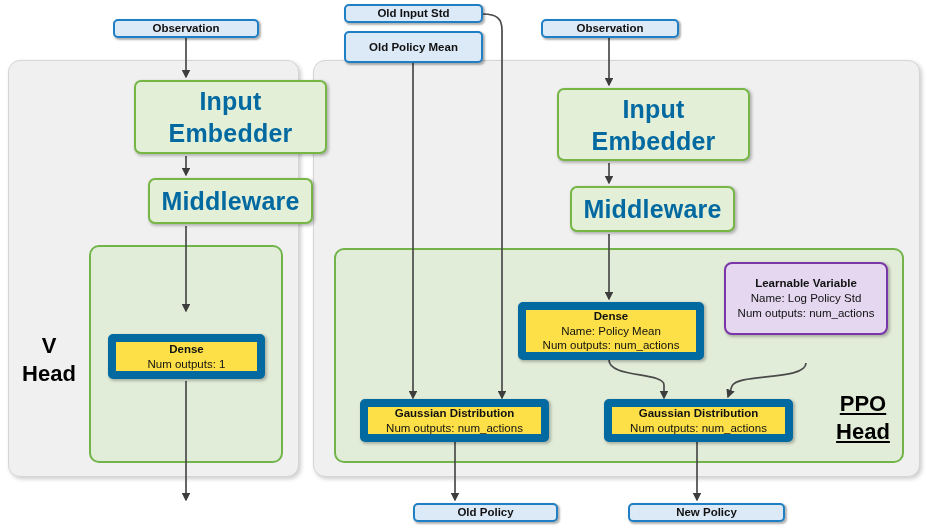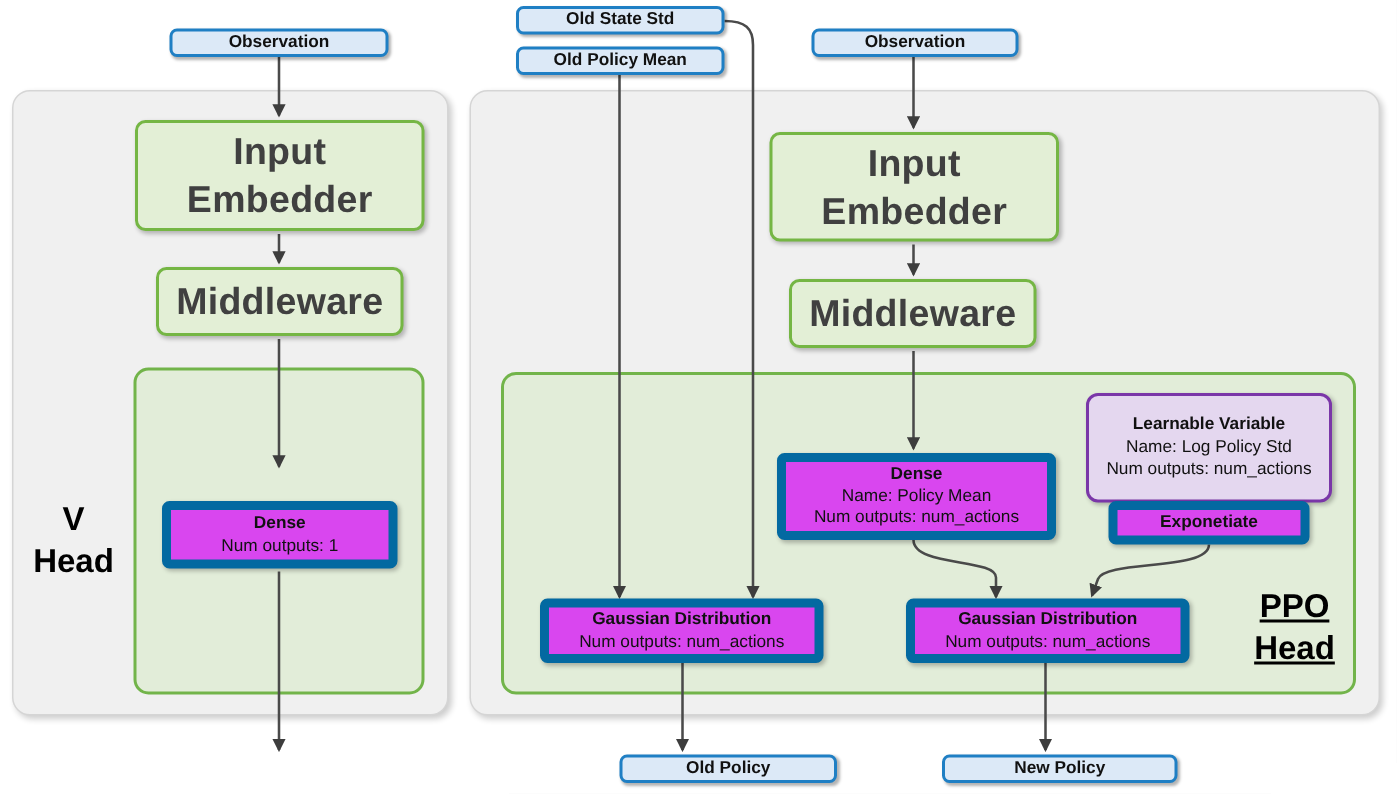--- a/index.html
+++ b/index.html
@@ -32,28 +32,29 @@
   
   .subgroup{
     background:#e2edd9;border:2px solid #72b44a;border-radius:10px;
     z-index:2;
   }
 
   
   .green{
     background:#e3efd6;border:2px solid #75b644;border-radius:7px;
     box-shadow:1.5px 1.5px 3px rgba(0,0,0,.25);
-    font-weight:bold;color:#404040;
+    font-weight:bold;color:#0369a1;
     z-index:4;
+    margin-left:44px;
   }
   .green.big{font-size:25px;letter-spacing:.2px;}
 
   
   .orange{
-    background:#d946ef;border:6px solid #0369a1;border-radius:5px;
+    background:#fde047;border:8px solid #0369a1;border-radius:5px;
     box-shadow:1.5px 1.5px 3px rgba(0,0,0,.25);
     z-index:4;
   }
   
   .purple{
     background:#e4d7ef;border:2.5px solid #7a36a8;border-radius:8px;
     box-shadow:1.5px 1.5px 3px rgba(0,0,0,.25);
     z-index:4;
   }
   .ln{display:block;line-height:1.28;}
@@ -114,24 +115,24 @@
 
       <path d="M697,442 L697,500"></path>
     </g>
   </svg>
 
   <div class="node io" style="left:113px;top:19px;width:146px;height:19px;">
     <span class="ln">Observation</span>
   </div>
 
   <div class="node io" style="left:344px;top:4px;width:139px;height:19px;">
-    <span class="ln">Old State Std</span>
-  </div>
-
-  <div class="node io" style="left:344px;top:31px;width:139px;height:19px;">
+    <span class="ln">Old Input Std</span>
+  </div>
+
+  <div class="node io" style="left:344px;top:31px;width:139px;height:32px;">
     <span class="ln">Old Policy Mean</span>
   </div>
 
   <div class="node io" style="left:541px;top:19px;width:138px;height:19px;">
     <span class="ln">Observation</span>
   </div>
 
   <div class="caption" style="left:14px;top:332px;width:70px;">
     <span class="ln">V</span>
     <span class="ln">Head</span>
@@ -168,23 +169,20 @@
     <span class="ln sub">Name: Policy Mean</span>
     <span class="ln sub">Num outputs: num_actions</span>
   </div>
 
   <div class="node purple" style="left:724px;top:262px;width:164px;height:73px;">
     <span class="ln ttl">Learnable Variable</span>
     <span class="ln sub">Name: Log Policy Std</span>
     <span class="ln sub">Num outputs: num_actions</span>
   </div>
 
-  <div class="node orange" style="left:739px;top:334px;width:134px;height:29px;">
-    <span class="ln ttl">Exponetiate</span>
-  </div>
 
   <div class="node orange" style="left:360px;top:399px;width:189px;height:43px;">
     <span class="ln ttl">Gaussian Distribution</span>
     <span class="ln sub">Num outputs: num_actions</span>
   </div>
 
   <div class="node orange" style="left:604px;top:399px;width:189px;height:43px;">
     <span class="ln ttl">Gaussian Distribution</span>
     <span class="ln sub">Num outputs: num_actions</span>
   </div>

